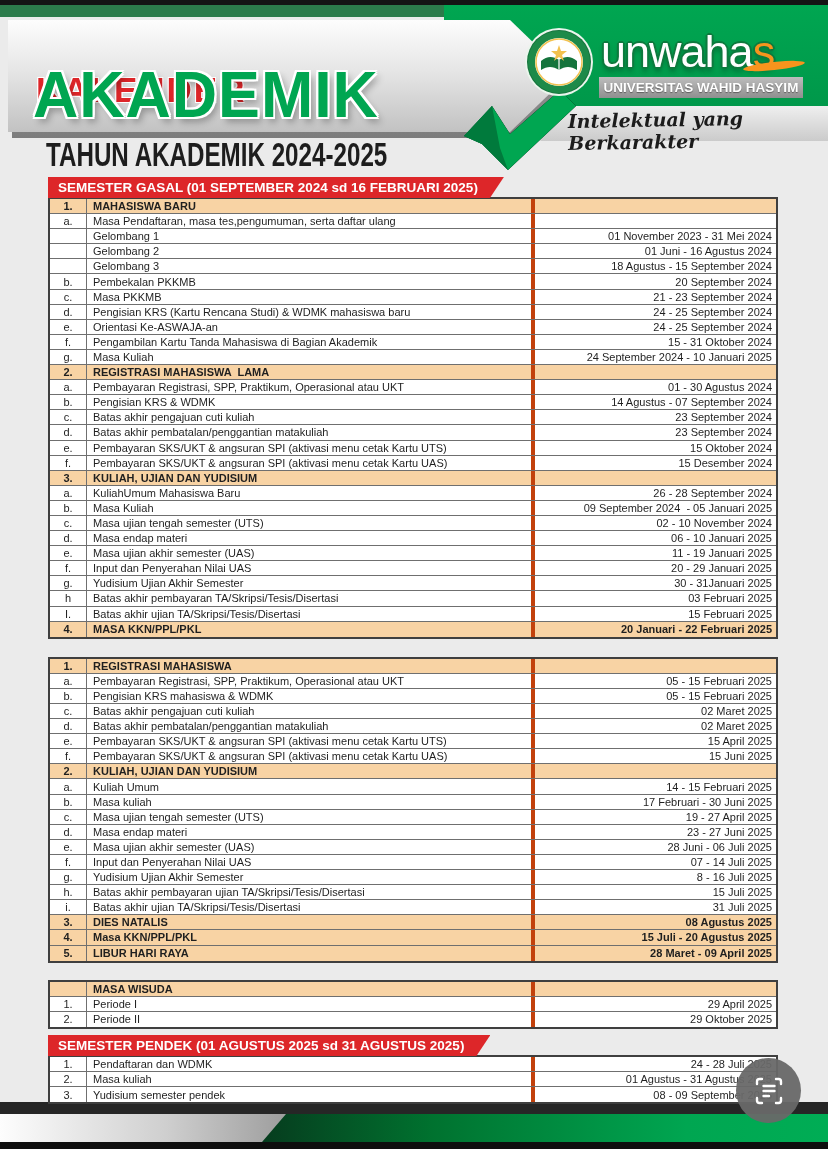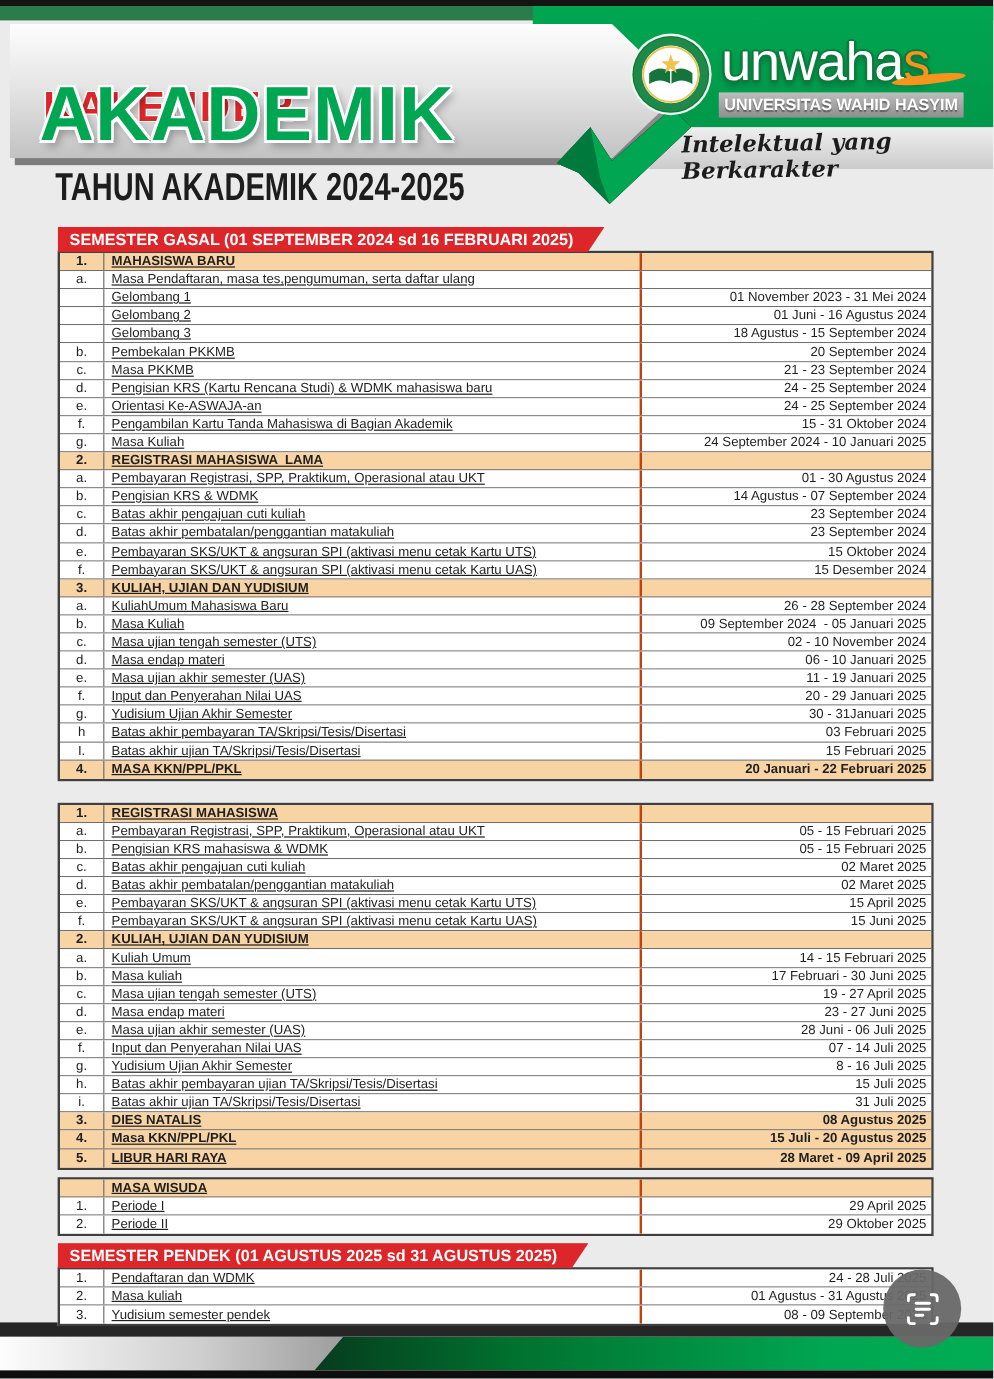--- a/index.html
+++ b/index.html
@@ -46,35 +46,35 @@
   .logotype .accent{color:#f7941d;}
   .swoosh{position:absolute;left:743px;top:62px;width:62px;height:8px;background:#f7941d;
     border-radius:50%;transform:rotate(-6deg);}
   .uni-bar{position:absolute;left:599px;top:77px;width:204px;height:21px;
     background:linear-gradient(180deg,#bdbdbd,#8f8f8f);display:flex;align-items:center;justify-content:center;}
   .uni-bar span{color:#fff;font-size:13.5px;font-weight:bold;white-space:nowrap;
     text-shadow:0 1px 1px rgba(0,0,0,.4);}
   .subtitle{position:absolute;left:46px;top:137px;font-size:31px;font-weight:bold;color:#1d1d1d;
     transform:scaleX(.78) scaleY(1.05);transform-origin:left top;white-space:nowrap;letter-spacing:0;}
   
-  .content{position:absolute;left:48px;top:189px;width:730px;}
+  .content{position:absolute;left:48px;top:177px;width:730px;}
   .banner{display:inline-block;height:21px;line-height:21px;background:var(--red);
     color:#fff;font-size:13.5px;font-weight:bold;padding:0 26px 0 10px;margin:6px 0 -1px 0;
     clip-path:polygon(0 0,100% 0,calc(100% - 14px) 100%,0 100%);
     position:relative;z-index:2;white-space:pre;}
   .banner.first{margin-top:0;}
   .cal-table{border:2px solid #3f3f3f;background:#fff;position:relative;z-index:1;}
-  .cal-table.nobanner{margin-top:6px;}
+  .cal-table.nobanner{margin-top:17px;}
   .row{display:flex;height:15.1px;box-sizing:border-box;border-bottom:1px solid #6f6f6f;
     font-size:11px;color:#1f1f1f;background:#fff;}
   .row:last-child{border-bottom:none;}
   .row.header{background:var(--orange);font-weight:bold;}
   .cell{display:flex;align-items:center;white-space:pre;overflow:hidden;}
   .cell.no{width:37px;justify-content:center;border-right:1px solid #6f6f6f;box-sizing:border-box;}
-  .cell.label{flex:1;padding-left:6px;border-right:2px solid #c2410c;box-sizing:border-box;text-decoration:underline;}
+  .cell.label{flex:1;padding-left:6px;border-right:4px solid #c2410c;box-sizing:border-box;}
   .cell.date{width:241px;justify-content:flex-end;padding-right:4px;box-sizing:border-box;}
   
   .footer-dark{position:absolute;left:0;top:1102px;width:828px;height:12px;background:#262626;}
   .footer-band{position:absolute;left:0;top:1114px;width:828px;height:28px;
     background:linear-gradient(90deg,#fdfdfd 0%,#cfcfcf 20%,#9f9f9f 34%);}
   .footer-green{position:absolute;left:262px;top:0;width:566px;height:28px;
     background:linear-gradient(90deg,#063c1e 0%,#00722f 30%,#00a651 75%,#00ad55 100%);
     clip-path:polygon(24px 0,100% 0,100% 100%,0 100%);}
   .footer-bottom{position:absolute;left:0;top:1142px;width:828px;height:7px;background:#0e0e0e;}
   

